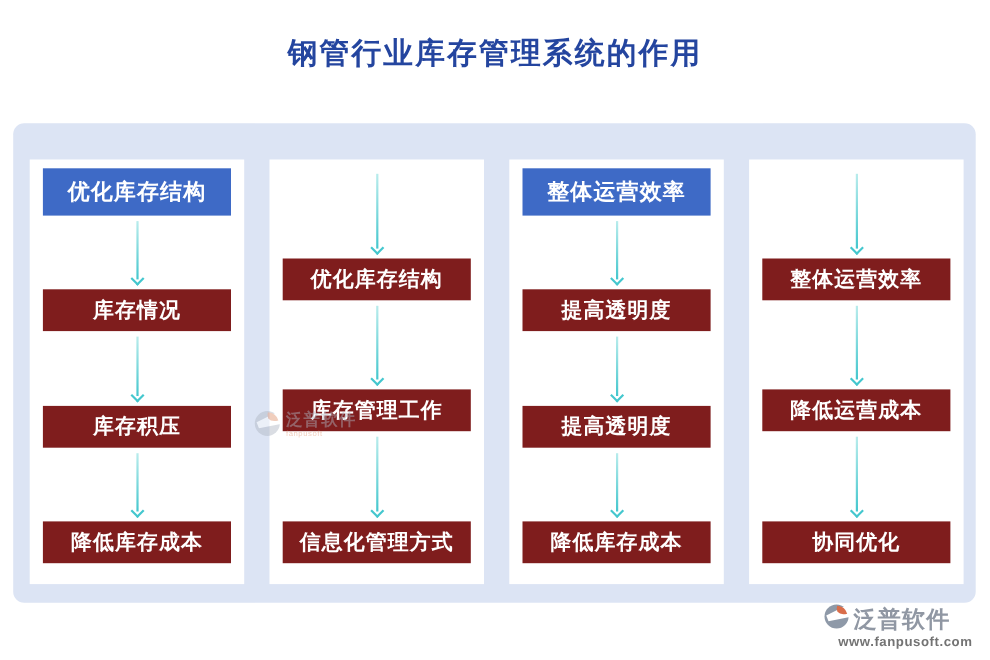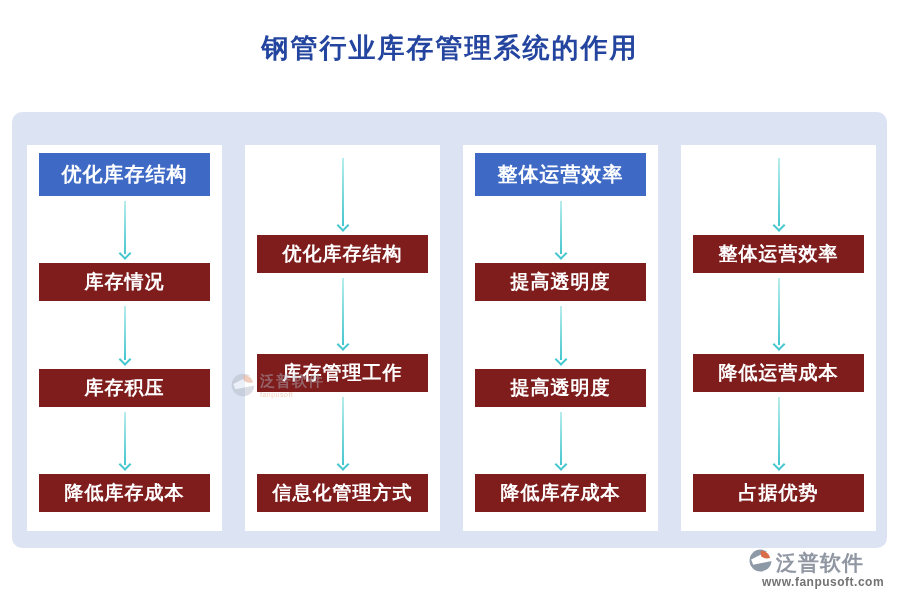--- a/index.html
+++ b/index.html
@@ -125,21 +125,21 @@
       <div class="box">整体运营效率</div>
       <div class="arrow">
           <span class="line"></span>
           <span class="head"></span>
         </div>
       <div class="box">降低运营成本</div>
       <div class="arrow">
           <span class="line"></span>
           <span class="head"></span>
         </div>
-      <div class="box">占据优势</div>
+      <div class="box">协同优化</div>
     </div>
 
   </div>
 
   <div class="watermark">
     <span>
       <svg width="26" height="26" viewBox="0 0 24 24">
         <circle cx="12" cy="12" r="10.5" fill="#aeb6c2"></circle>
         <path d="M3 11 L23 1 L25 12 L5 16 Z" fill="#ffffff"></path>
         <path d="M12.5 2.5 Q19.5 3 21.3 9.5 Q15.5 11 12.8 7.8 Q11.6 5 12.5 2.5 Z" fill="#e0936f"></path>

